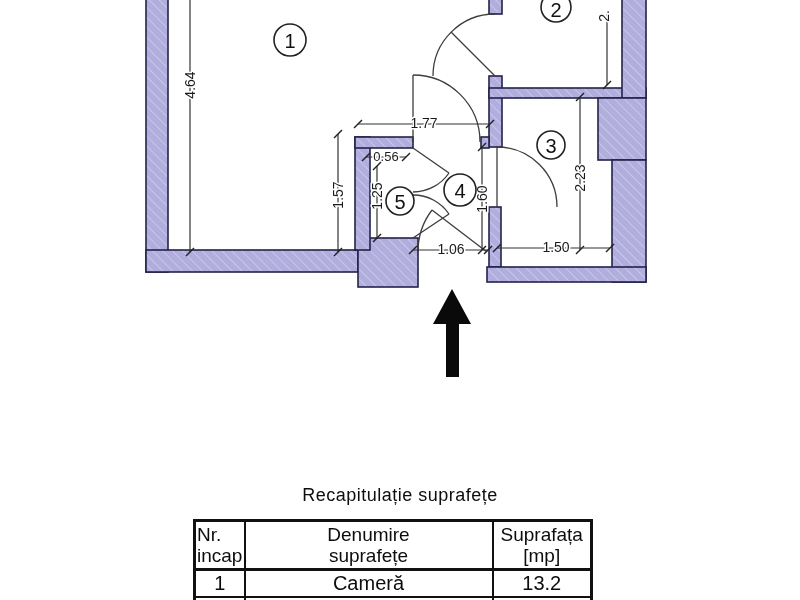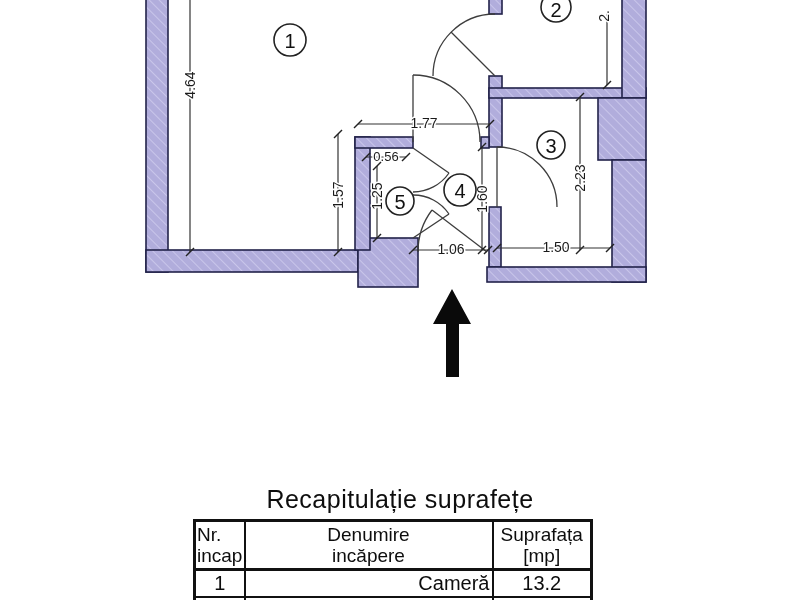--- a/index.html
+++ b/index.html
@@ -19,40 +19,40 @@
     text-anchor:middle;dominant-baseline:central;
   }
   .dim-line{stroke:#333;stroke-width:1.2;fill:none;}
   .tick{stroke:#222;stroke-width:1.4;}
   .door{stroke:#3d3d3d;stroke-width:1.3;fill:none;}
   .wall{fill:url(#hatch);stroke:#22224a;stroke-width:1.6;}
   .room-circle{fill:#ffffff;stroke:#222;stroke-width:1.6;}
 
   #table-title{
     position:absolute;left:0;top:485px;width:800px;text-align:center;
-    font-size:25px;color:#0d0d0d;letter-spacing:0.5px;
+    font-size:18px;color:#0d0d0d;letter-spacing:0.5px;
   }
   #area-table{
     position:absolute;left:193px;top:519px;width:397px;
     border-collapse:collapse;table-layout:fixed;
     font-family:"Liberation Sans",sans-serif;color:#0d0d0d;
   }
   #area-table,#area-table th,#area-table td{border:2px solid #111;}
   #area-table{border-width:3px;}
   #area-table th{
     border-bottom-width:3px;font-weight:400;font-size:19px;line-height:21px;
     padding:2px 1px;vertical-align:middle;
   }
   #area-table td{font-size:20px;padding:1px 2px;height:22px;}
   .col-nr{width:50px;}
   .col-name{width:248px;}
   .col-area{width:99px;}
   th.h-nr{text-align:left;padding-left:2px;}
   td.c-nr,td.c-area{text-align:center;}
-  td.c-name{text-align:right;padding-left:17px;margin-top:45px;}
+  td.c-name{text-align:center;padding-left:17px;margin-top:45px;}
   tr.row-partial td{height:30px;border-bottom:none;}
 </style>
 </head>
 <body>
 
 <svg id="plan-svg" width="800" height="600" viewBox="0 0 800 600">
   <defs>
     <pattern id="hatch" width="7" height="7" patternUnits="userSpaceOnUse" patternTransform="rotate(-45)">
       <rect width="7" height="7" fill="#b1addc"></rect>
       <line x1="0" y1="0" x2="0" y2="7" stroke="#c9c6ea" stroke-width="2"></line>
@@ -199,21 +199,21 @@
       <col class="col-area">
   </colgroup>
   <thead>
     <tr>
       <th class="h-nr">
         <div>Nr.</div>
         <div>incap.</div>
       </th>
       <th>
         <div>Denumire</div>
-        <div>incăpere</div>
+        <div>suprafețe</div>
       </th>
       <th>
         <div>Suprafața</div>
         <div>[mp]</div>
       </th>
     </tr>
   </thead>
   <tbody>
     <tr>
       <td class="c-nr">1</td>

